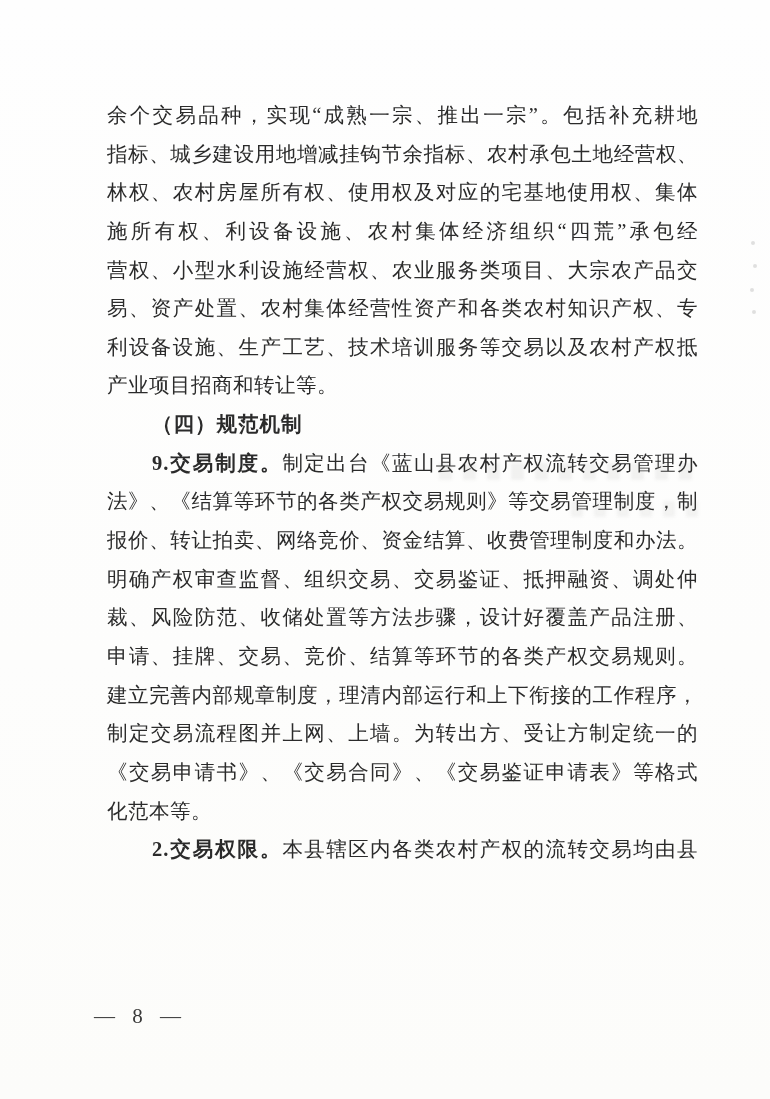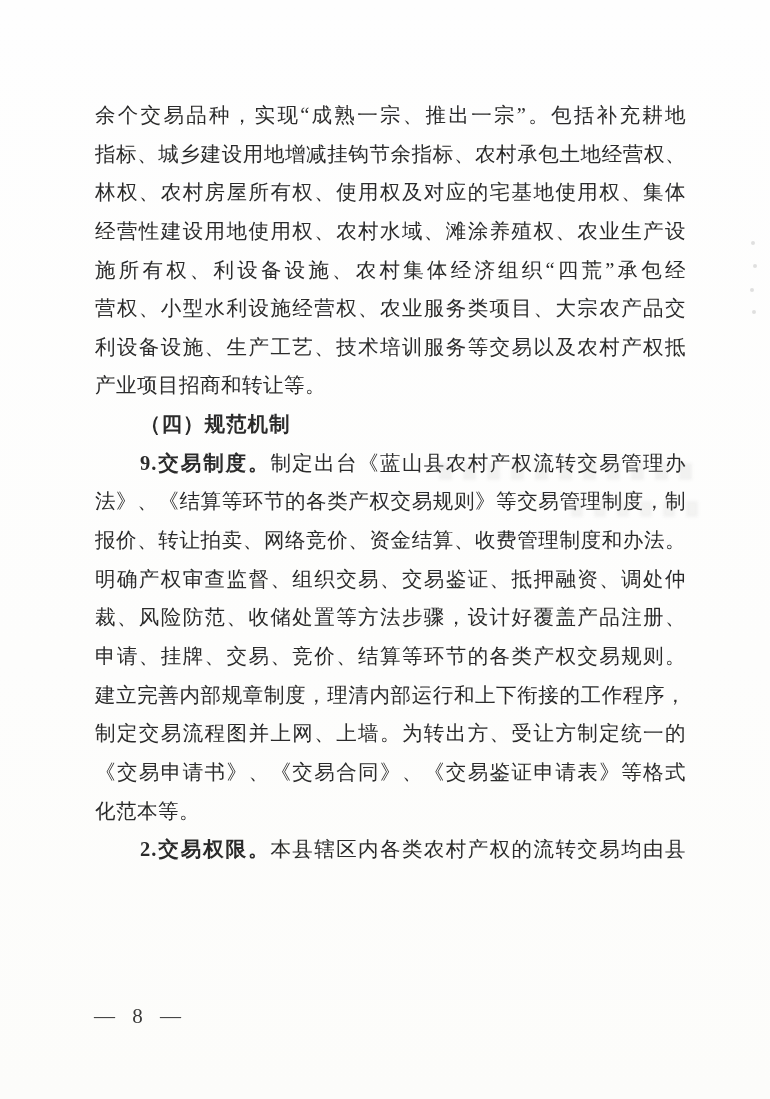--- a/index.html
+++ b/index.html
@@ -14,21 +14,21 @@
     background: #fdfdfc;
     font-family: "Liberation Serif", "DejaVu Serif", serif;
   }
   .page {
     position: absolute;
     inset: 0;
     background: linear-gradient(180deg, #fefefe 0%, #fdfdfc 60%, #fcfcfa 100%);
   }
   .text-block {
     position: absolute;
-    left: 95px;
+    left: 107px;
     top: 96px;
     width: 591px;
     color: #2b2b2b;
     font-size: 20.5px;
   }
   .line {
     height: 38.65px;
     line-height: 38.65px;
     text-align: justify;
     text-align-last: left;
@@ -95,23 +95,23 @@
 </head>
 <body>
 
 <div class="page">
 
   <div class="text-block">
 
   <div class="line fill">余个交易品种，实现“成熟一宗、推出一宗”。包括补充耕地</div>
       <div class="line fill">指标、城乡建设用地增减挂钩节余指标、农村承包土地经营权、</div>
       <div class="line fill">林权、农村房屋所有权、使用权及对应的宅基地使用权、集体</div>
-      <div class="line fill">经营性建设用地使用权、农村水域、滩涂养殖权、农业生产设</div>
       <div class="line fill">施所有权、利设备设施、农村集体经济组织“四荒”承包经</div>
       <div class="line fill">营权、小型水利设施经营权、农业服务类项目、大宗农产品交</div>
+      <div class="line fill">易、资产处置、农村集体经营性资产和各类农村知识产权、专</div>
       <div class="line fill">利设备设施、生产工艺、技术培训服务等交易以及农村产权抵</div>
       <div class="line">产业项目招商和转让等。</div>
       <div class="line indent"><span class="bold-run">（四）规范机制</span></div>
       <div class="line fill indent"><span class="bold-run">9.交易制度。</span>制定出台《蓝山县农村产权流转交易管理办</div>
       <div class="line fill">法》、《结算等环节的各类产权交易规则》等交易管理制度，制</div>
       <div class="line fill">报价、转让拍卖、网络竞价、资金结算、收费管理制度和办法。</div>
       <div class="line fill">明确产权审查监督、组织交易、交易鉴证、抵押融资、调处仲</div>
       <div class="line fill">裁、风险防范、收储处置等方法步骤，设计好覆盖产品注册、</div>
       <div class="line fill">申请、挂牌、交易、竞价、结算等环节的各类产权交易规则。</div>
       <div class="line fill">建立完善内部规章制度，理清内部运行和上下衔接的工作程序，</div>

